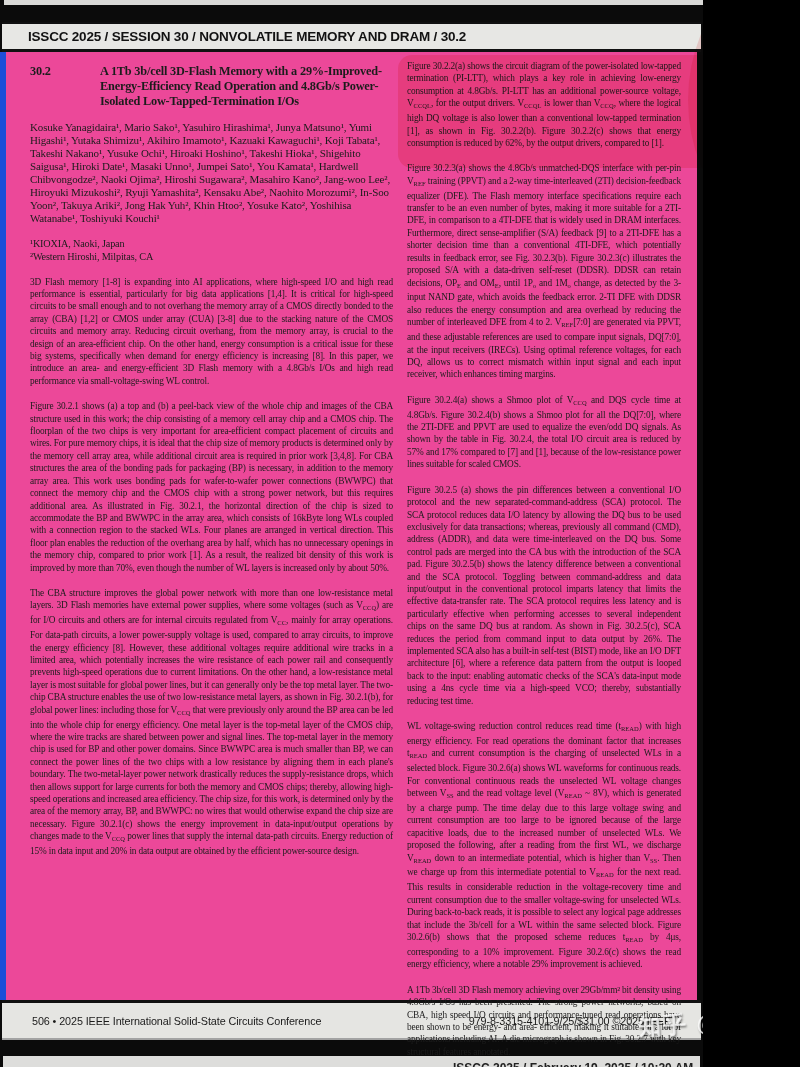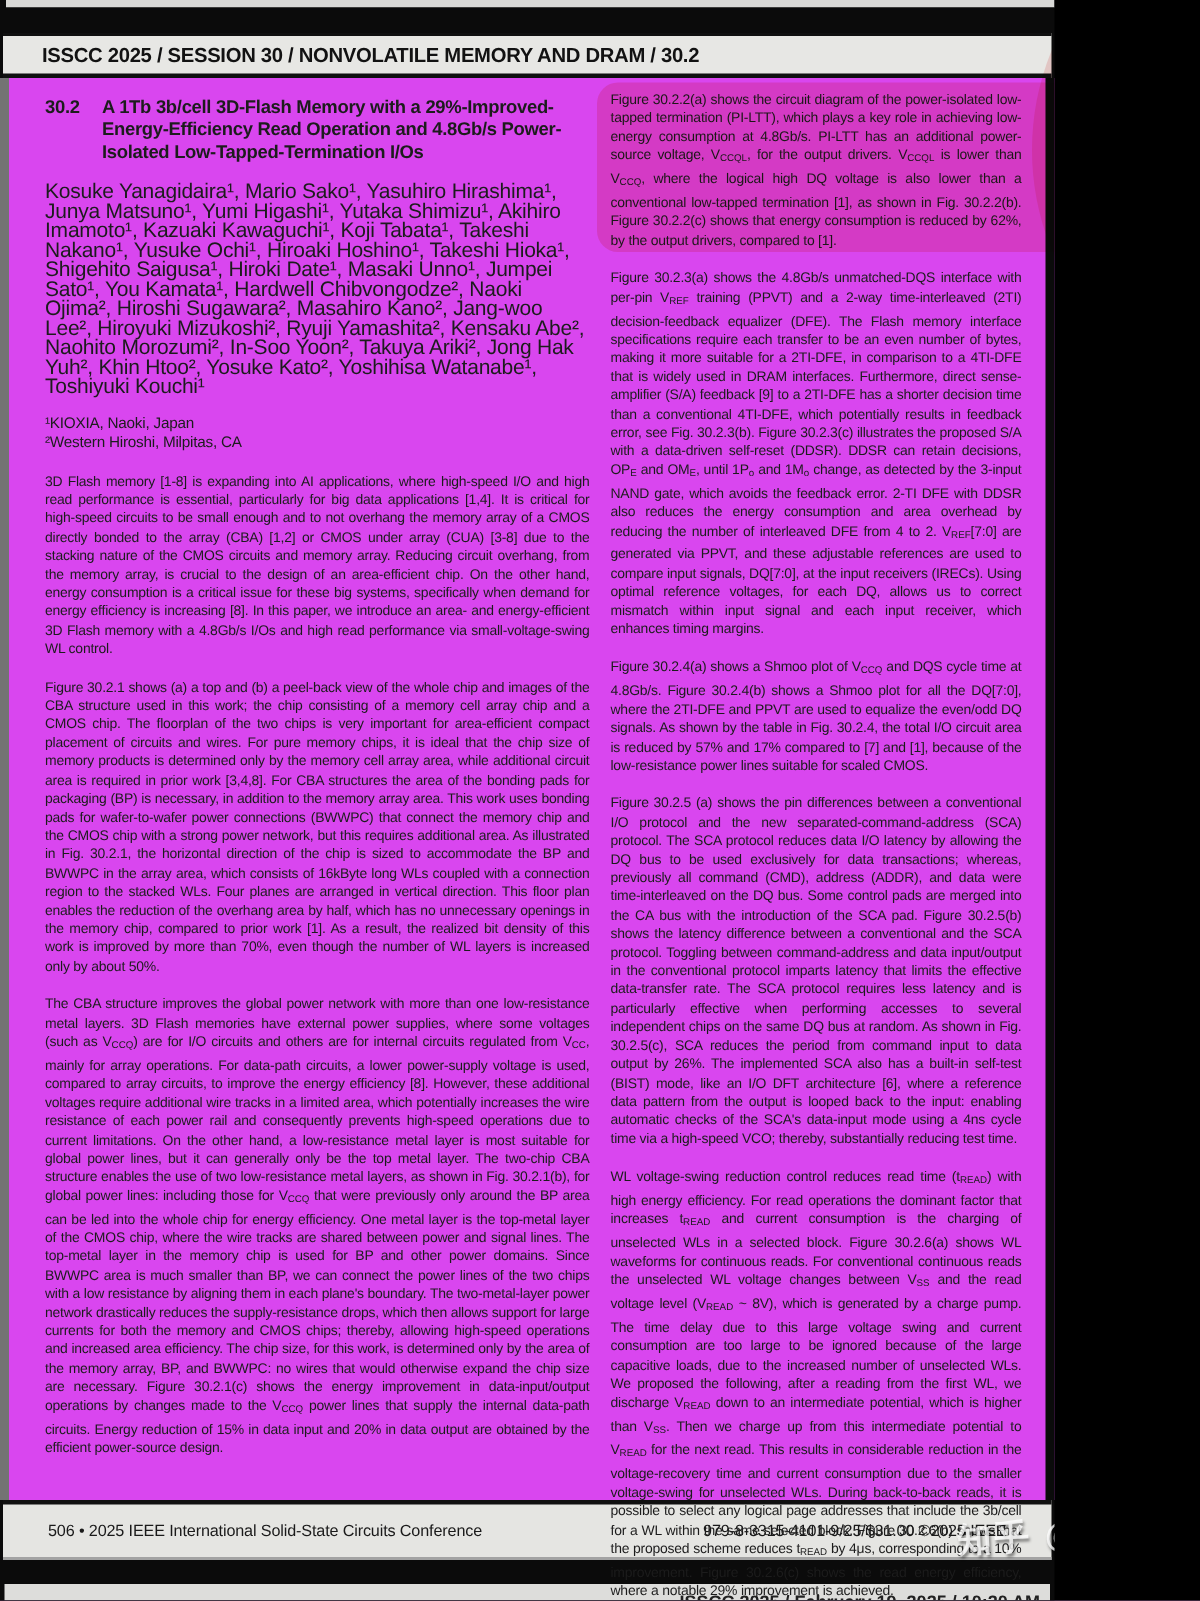--- a/index.html
+++ b/index.html
@@ -10,37 +10,37 @@
   #prev-page-strip{position:absolute;top:0;left:4px;right:0;height:5px;background:#d9d9d7;}
   #top-band{position:absolute;top:5px;left:0;right:0;height:17px;background:#0b0b0b;}
 
   
   #header-bar{position:absolute;top:22px;left:2px;right:2px;height:25px;background:#e7e7e4;
               border-top:2px solid #101010;border-bottom:3px solid #101010;
               display:flex;align-items:center;padding-left:26px;}
   #header-bar .hdr-text{font-weight:bold;font-size:13.5px;letter-spacing:-0.2px;color:#121212;}
 
   
-  #page-body{position:absolute;top:52px;left:0;right:0;height:948px;background:#d946ef;
-             border-left:6px solid #737373;border-right:6px solid #0b0b0b;
-             padding:8px 16px 0 24px;box-sizing:border-box;}
+  #page-body{position:absolute;top:52px;left:0;right:0;height:948px;background:#ec4899;
+             border-left:6px solid #1d4ed8;border-right:6px solid #0b0b0b;
+             padding:8px 16px 0 24px;box-sizing:border-box;font-family:Liberation Serif, serif;}
   #columns{display:flex;gap:14px;position:relative;z-index:1;}
   .col{color:#1c1c1c;}
   #col-left{width:363px;flex:0 0 auto;}
   #col-right{flex:1 1 auto;min-width:0;}
 
   .body-par{font-size:9.3px;line-height:12.4px;text-align:justify;letter-spacing:-0.15px;
             margin:0 0 13px 0;}
   sub{font-size:6.5px;vertical-align:-1.5px;letter-spacing:0;}
 
   #title-block{display:flex;gap:8px;margin:4px 0 11px 0;}
   #paper-number{font-weight:bold;font-size:12.3px;letter-spacing:-0.2px;flex:0 0 30px;}
-  #paper-title{font-weight:bold;font-size:12.3px;line-height:15.2px;letter-spacing:-0.2px;}
+  #paper-title{font-weight:bold;font-size:12.3px;line-height:15.2px;letter-spacing:-0.2px;margin-left:32px;}
 
-  #authors{font-size:14px;line-height:13px;letter-spacing:-0.15px;margin:0 0 12px 0;text-align:left;}
+  #authors{font-size:11px;line-height:13px;letter-spacing:-0.15px;margin:0 0 12px 0;text-align:left;}
   #affiliations{font-size:10.2px;line-height:13px;letter-spacing:-0.15px;margin:0 0 13px 0;}
 
   
   #footer-bar{position:absolute;top:1000px;left:2px;right:2px;height:35px;background:#e5e5e2;
               border-top:3px solid #101010;border-bottom:2px solid #a3a3a3;
               display:flex;align-items:center;justify-content:space-between;
               padding:0 30px 0 30px;font-size:10.8px;color:#1a1a1a;letter-spacing:-0.1px;}
   #bottom-band{position:absolute;top:1040px;left:0;right:0;height:16px;background:#0b0b0b;}
   #next-page-strip{position:absolute;top:1056px;left:3px;right:3px;height:11px;background:#dddddb;
                    overflow:hidden;}

